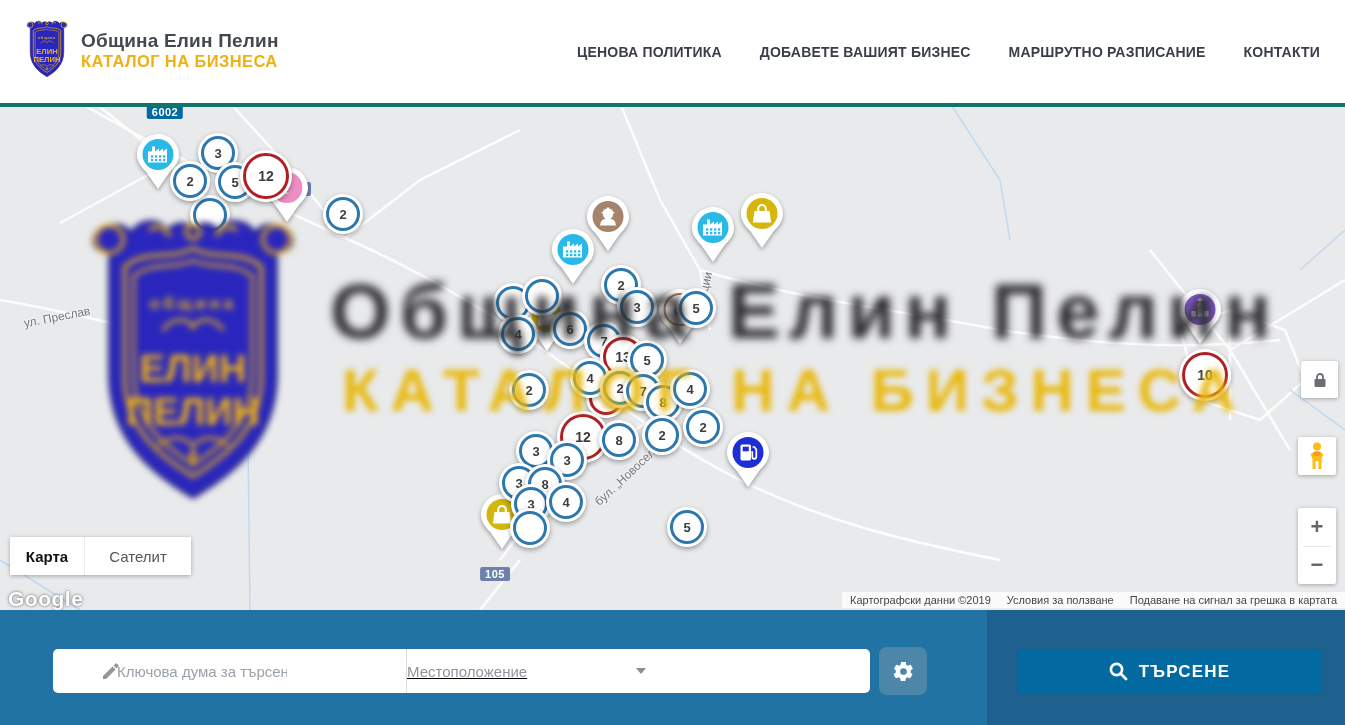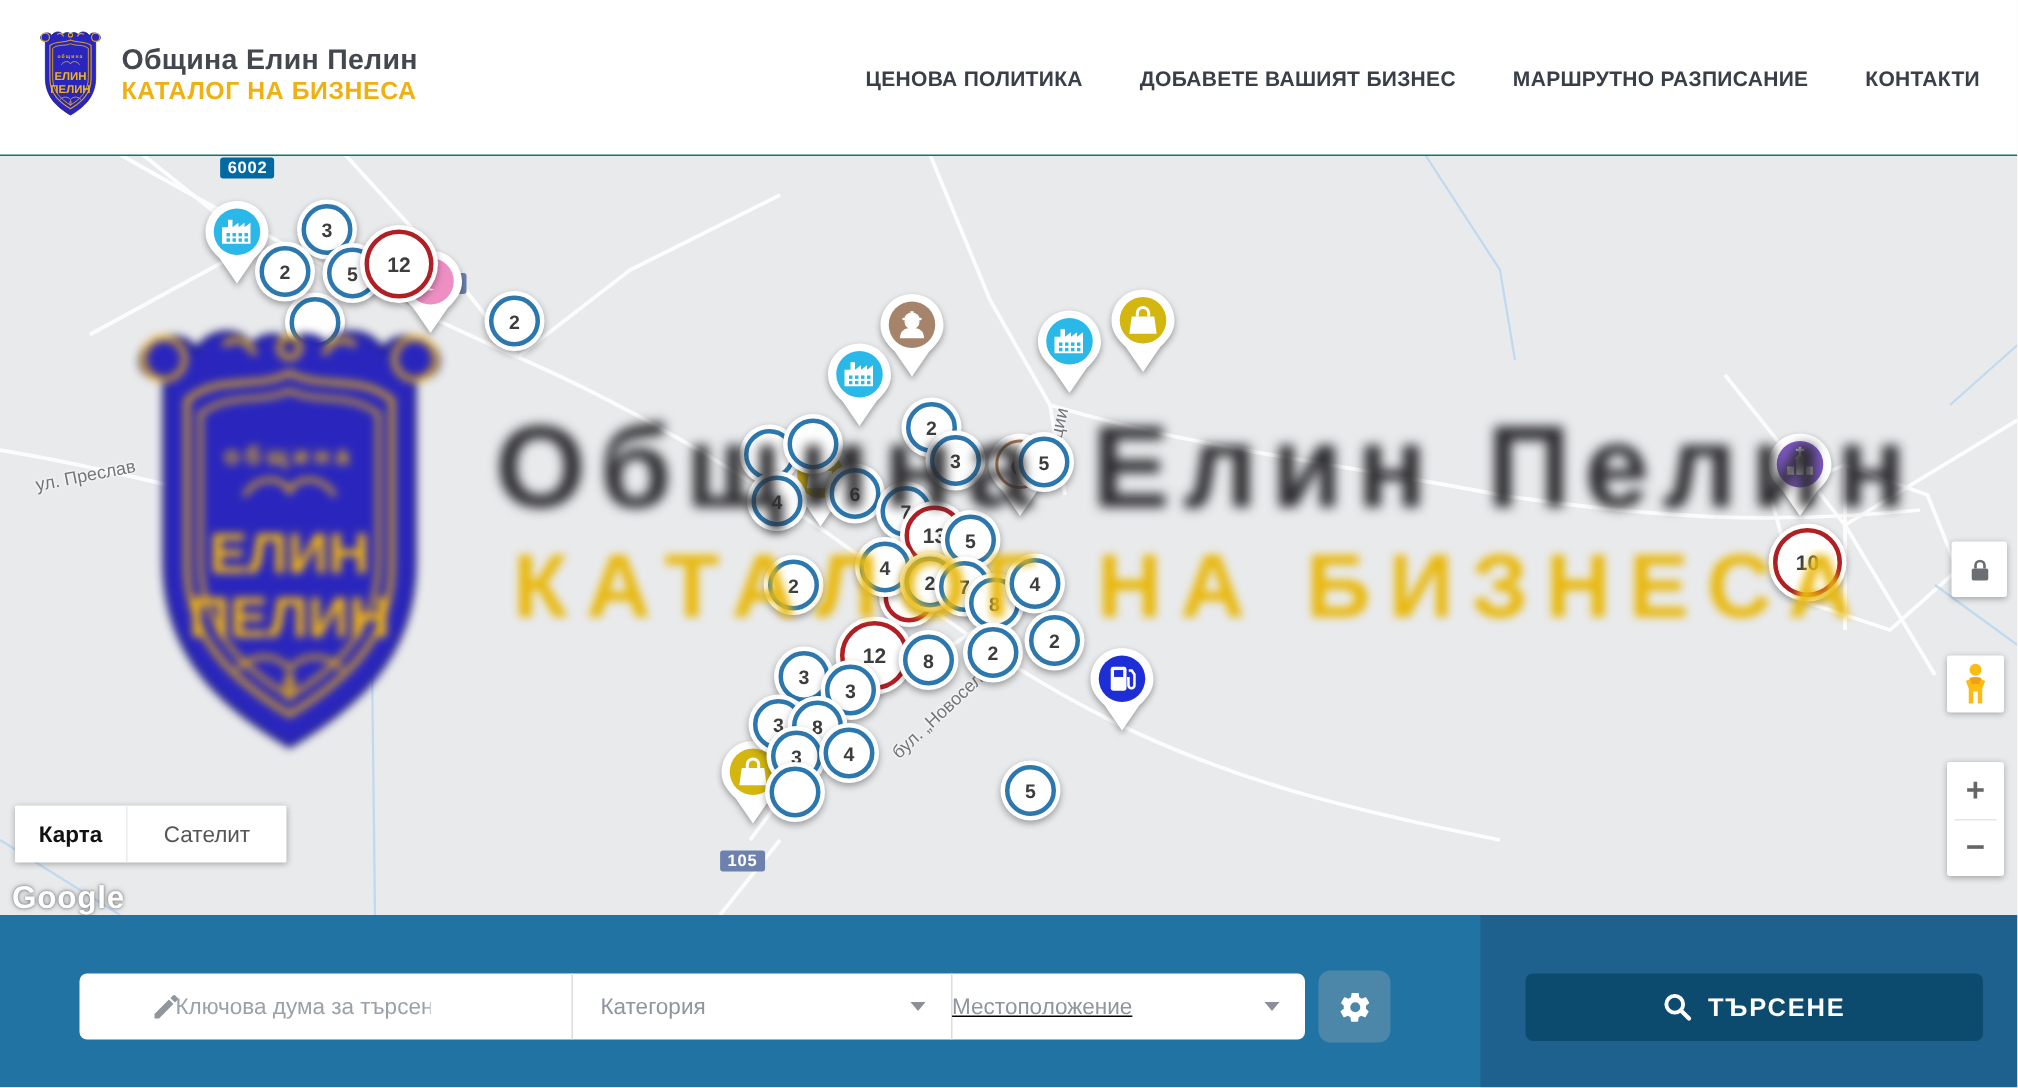--- a/index.html
+++ b/index.html
@@ -1,21 +1,21 @@
 <!DOCTYPE html>
 <html><head>
 <meta charset="utf-8">
 <style>
   html,body{margin:0;padding:0;background:#fff;}
   .page{position:relative;width:1345px;height:725px;overflow:hidden;
         font-family:"Liberation Sans",sans-serif;background:#fff;}
 
   
   .site-header{position:absolute;left:0;top:0;right:0;height:103px;background:#fff;z-index:50;
-               border-bottom:1px solid #0f766e;}
+               border-bottom:4px solid #0f766e;}
   .logo{position:absolute;left:24px;top:20px;display:flex;align-items:center;cursor:pointer;}
   .logo-crest{width:46px;height:61px;flex:0 0 auto;}
   .logo-text{margin-left:11px;display:flex;flex-direction:column;justify-content:center;}
   .logo-title{font-size:19px;font-weight:700;color:#43474f;letter-spacing:.2px;line-height:1.15;}
   .logo-subtitle{font-size:16.5px;font-weight:700;color:#efb112;letter-spacing:.4px;line-height:1.2;}
   .main-nav{position:absolute;right:25px;top:0;height:103px;display:flex;align-items:center;gap:38px;}
   .nav-item{font-size:14px;font-weight:700;color:#3a3e48;letter-spacing:.2px;cursor:pointer;white-space:nowrap;}
 
   
   .map{position:absolute;left:0;top:103px;width:1345px;height:507px;background:#e9eaec;overflow:hidden;}
@@ -75,21 +75,21 @@
   .sec-loc{width:256px;cursor:pointer;text-decoration:underline;}
   .pencil-icon{position:absolute;left:48px;top:12px;width:20px;height:20px;}
   .keyword-input{border:none;outline:none;font-family:"Liberation Sans",sans-serif;font-size:15px;color:#333;
                  width:170px;margin-left:14px;background:transparent;}
   .keyword-input::placeholder{color:#9aa1a8;}
   .select-label{font-size:15px;color:#8f959c;}
   .caret{position:absolute;right:17px;top:19px;width:0;height:0;border-left:5px solid transparent;
          border-right:5px solid transparent;border-top:6px solid #8a9097;}
   .gear-btn{position:absolute;left:879px;top:37px;width:48px;height:48px;background:#4c87aa;border-radius:8px;
             display:flex;align-items:center;justify-content:center;cursor:pointer;}
-  .search-btn{position:absolute;left:30px;top:39px;width:305px;height:45px;background:#0c4a6e;border-radius:5px;
+  .search-btn{position:absolute;left:30px;top:39px;width:305px;height:45px;background:#0369a1;border-radius:5px;
               display:flex;align-items:center;justify-content:center;gap:11px;cursor:pointer;
               color:#fff;font-weight:700;font-size:17px;letter-spacing:1.2px;}
 </style>
 </head>
 <body>
 
 <div class="page">
 
   <div class="site-header">
     <div class="logo">
@@ -413,20 +413,25 @@
       <path d="M52,152 C60,144 70,146 75,152 C80,146 90,144 98,152 M75,154 q-3,6 0,11 q3,-5 0,-11" fill="none" stroke="#d9a41e" stroke-width="2"></path>
     </svg>
     <div class="wm-title">Община Елин Пелин</div>
     <div class="wm-subtitle">КАТАЛОГ НА БИЗНЕСА</div>
 
     <div class="map-type">
       <div class="map-type-btn map-type-map">Карта</div>
       <div class="map-type-btn map-type-sat">Сателит</div>
     </div>
     <div class="google-logo">Google</div>
+    <div class="attribution">
+      <span class="attr-item">Картографски данни ©2019</span>
+      <span class="attr-item attr-link">Условия за ползване</span>
+      <span class="attr-item attr-link">Подаване на сигнал за грешка в картата</span>
+    </div>
     <div class="sq-btn lock-btn">
       <svg width="14" height="16" viewBox="0 0 14 16">
         <rect x="1.5" y="7" width="11" height="8" rx="1.2" fill="#6b6f74"></rect>
         <path d="M4 7 V5 a3 3 0 0 1 6 0 v2" fill="none" stroke="#6b6f74" stroke-width="1.8"></path>
       </svg>
     </div>
     <div class="sq-btn pegman-btn">
       <svg width="20" height="28" viewBox="0 0 20 28">
         <circle cx="10" cy="4.5" r="4" fill="#fbbc14"></circle>
         <path d="M3.5 12 Q10 8 16.5 12 L14.5 17 L14.5 27 H11.5 V19 H8.5 V27 H5.5 V17 Z" fill="#fbbc14"></path>
@@ -450,24 +455,20 @@
         <span>ТЪРСЕНЕ</span>
       </div>
     </div>
     <div class="search-pill">
       <div class="pill-sec sec-keyword">
         <svg class="pencil-icon" viewBox="0 0 20 20">
           <path d="M2 15 L11.6 5.4 l3 3 L5 18 H2 Z M12.6 4.4 l1.7-1.7 a1.1 1.1 0 0 1 1.6 0 l1.4 1.4 a1.1 1.1 0 0 1 0 1.6 L15.6 7.4 Z" fill="#8f969c"></path>
         </svg>
         <input class="keyword-input" type="text" placeholder="Ключова дума за търсене" style="">
       </div>
-      <div class="pill-sec sec-cat">
-        <span class="select-label">Категория</span>
-        <span class="caret"></span>
-      </div>
       <div class="pill-sec sec-loc">
         <span class="select-label">Местоположение</span>
         <span class="caret"></span>
       </div>
     </div>
     <div class="gear-btn">
       <svg width="23" height="23" viewBox="0 0 24 24">
         <path fill="#fff" d="M19.4 13c.05-.32.07-.66.07-1s-.02-.68-.07-1l2.1-1.65a.5.5 0 0 0 .12-.64l-2-3.46a.5.5 0 0 0-.61-.22l-2.48 1a7.3 7.3 0 0 0-1.73-1l-.37-2.65A.5.5 0 0 0 13.93 2h-4a.5.5 0 0 0-.5.42l-.37 2.65c-.63.26-1.2.6-1.73 1l-2.48-1a.5.5 0 0 0-.6.22l-2 3.46a.5.5 0 0 0 .12.64L4.06 11c-.05.32-.07.66-.07 1s.02.68.07 1l-2.1 1.65a.5.5 0 0 0-.13.64l2 3.46c.14.24.42.33.61.22l2.48-1c.53.4 1.1.74 1.73 1l.37 2.65c.04.24.25.42.5.42h4c.25 0 .46-.18.5-.42l.37-2.65a7.3 7.3 0 0 0 1.73-1l2.48 1c.23.1.47 0 .6-.22l2-3.46a.5.5 0 0 0-.12-.64L19.4 13zM12 15.5a3.5 3.5 0 1 1 0-7 3.5 3.5 0 0 1 0 7z"></path>
       </svg>
     </div>

